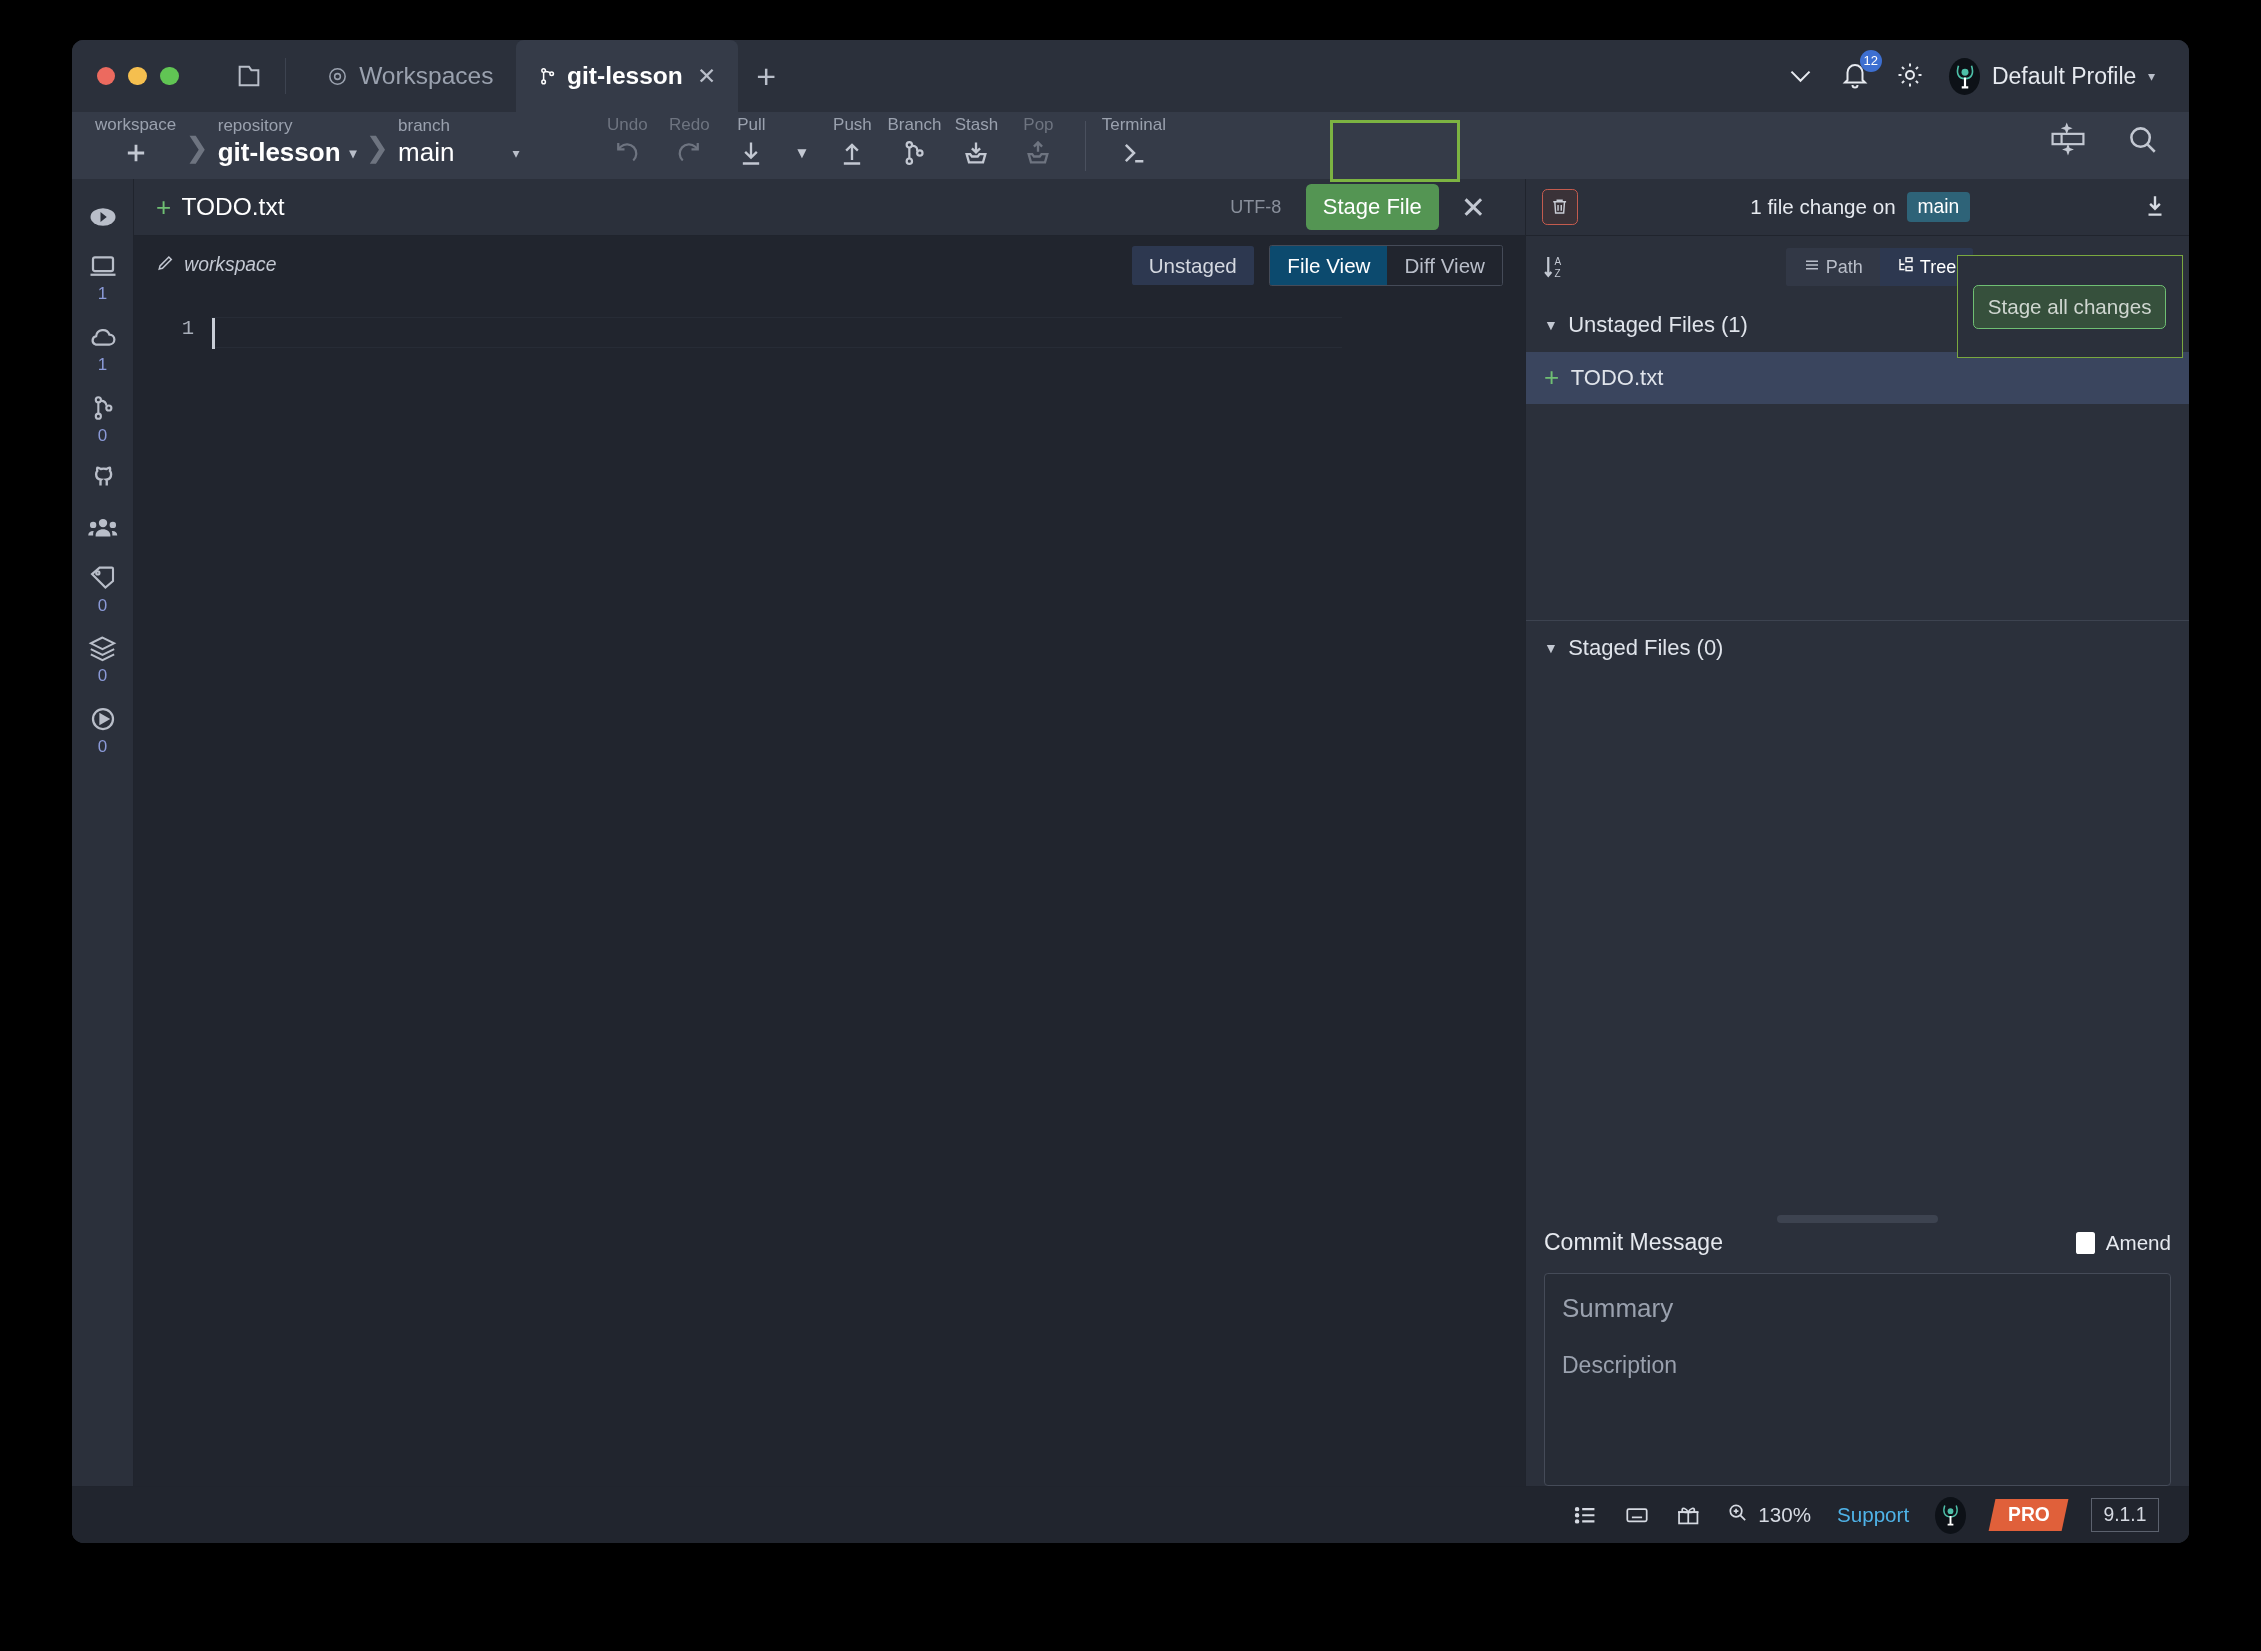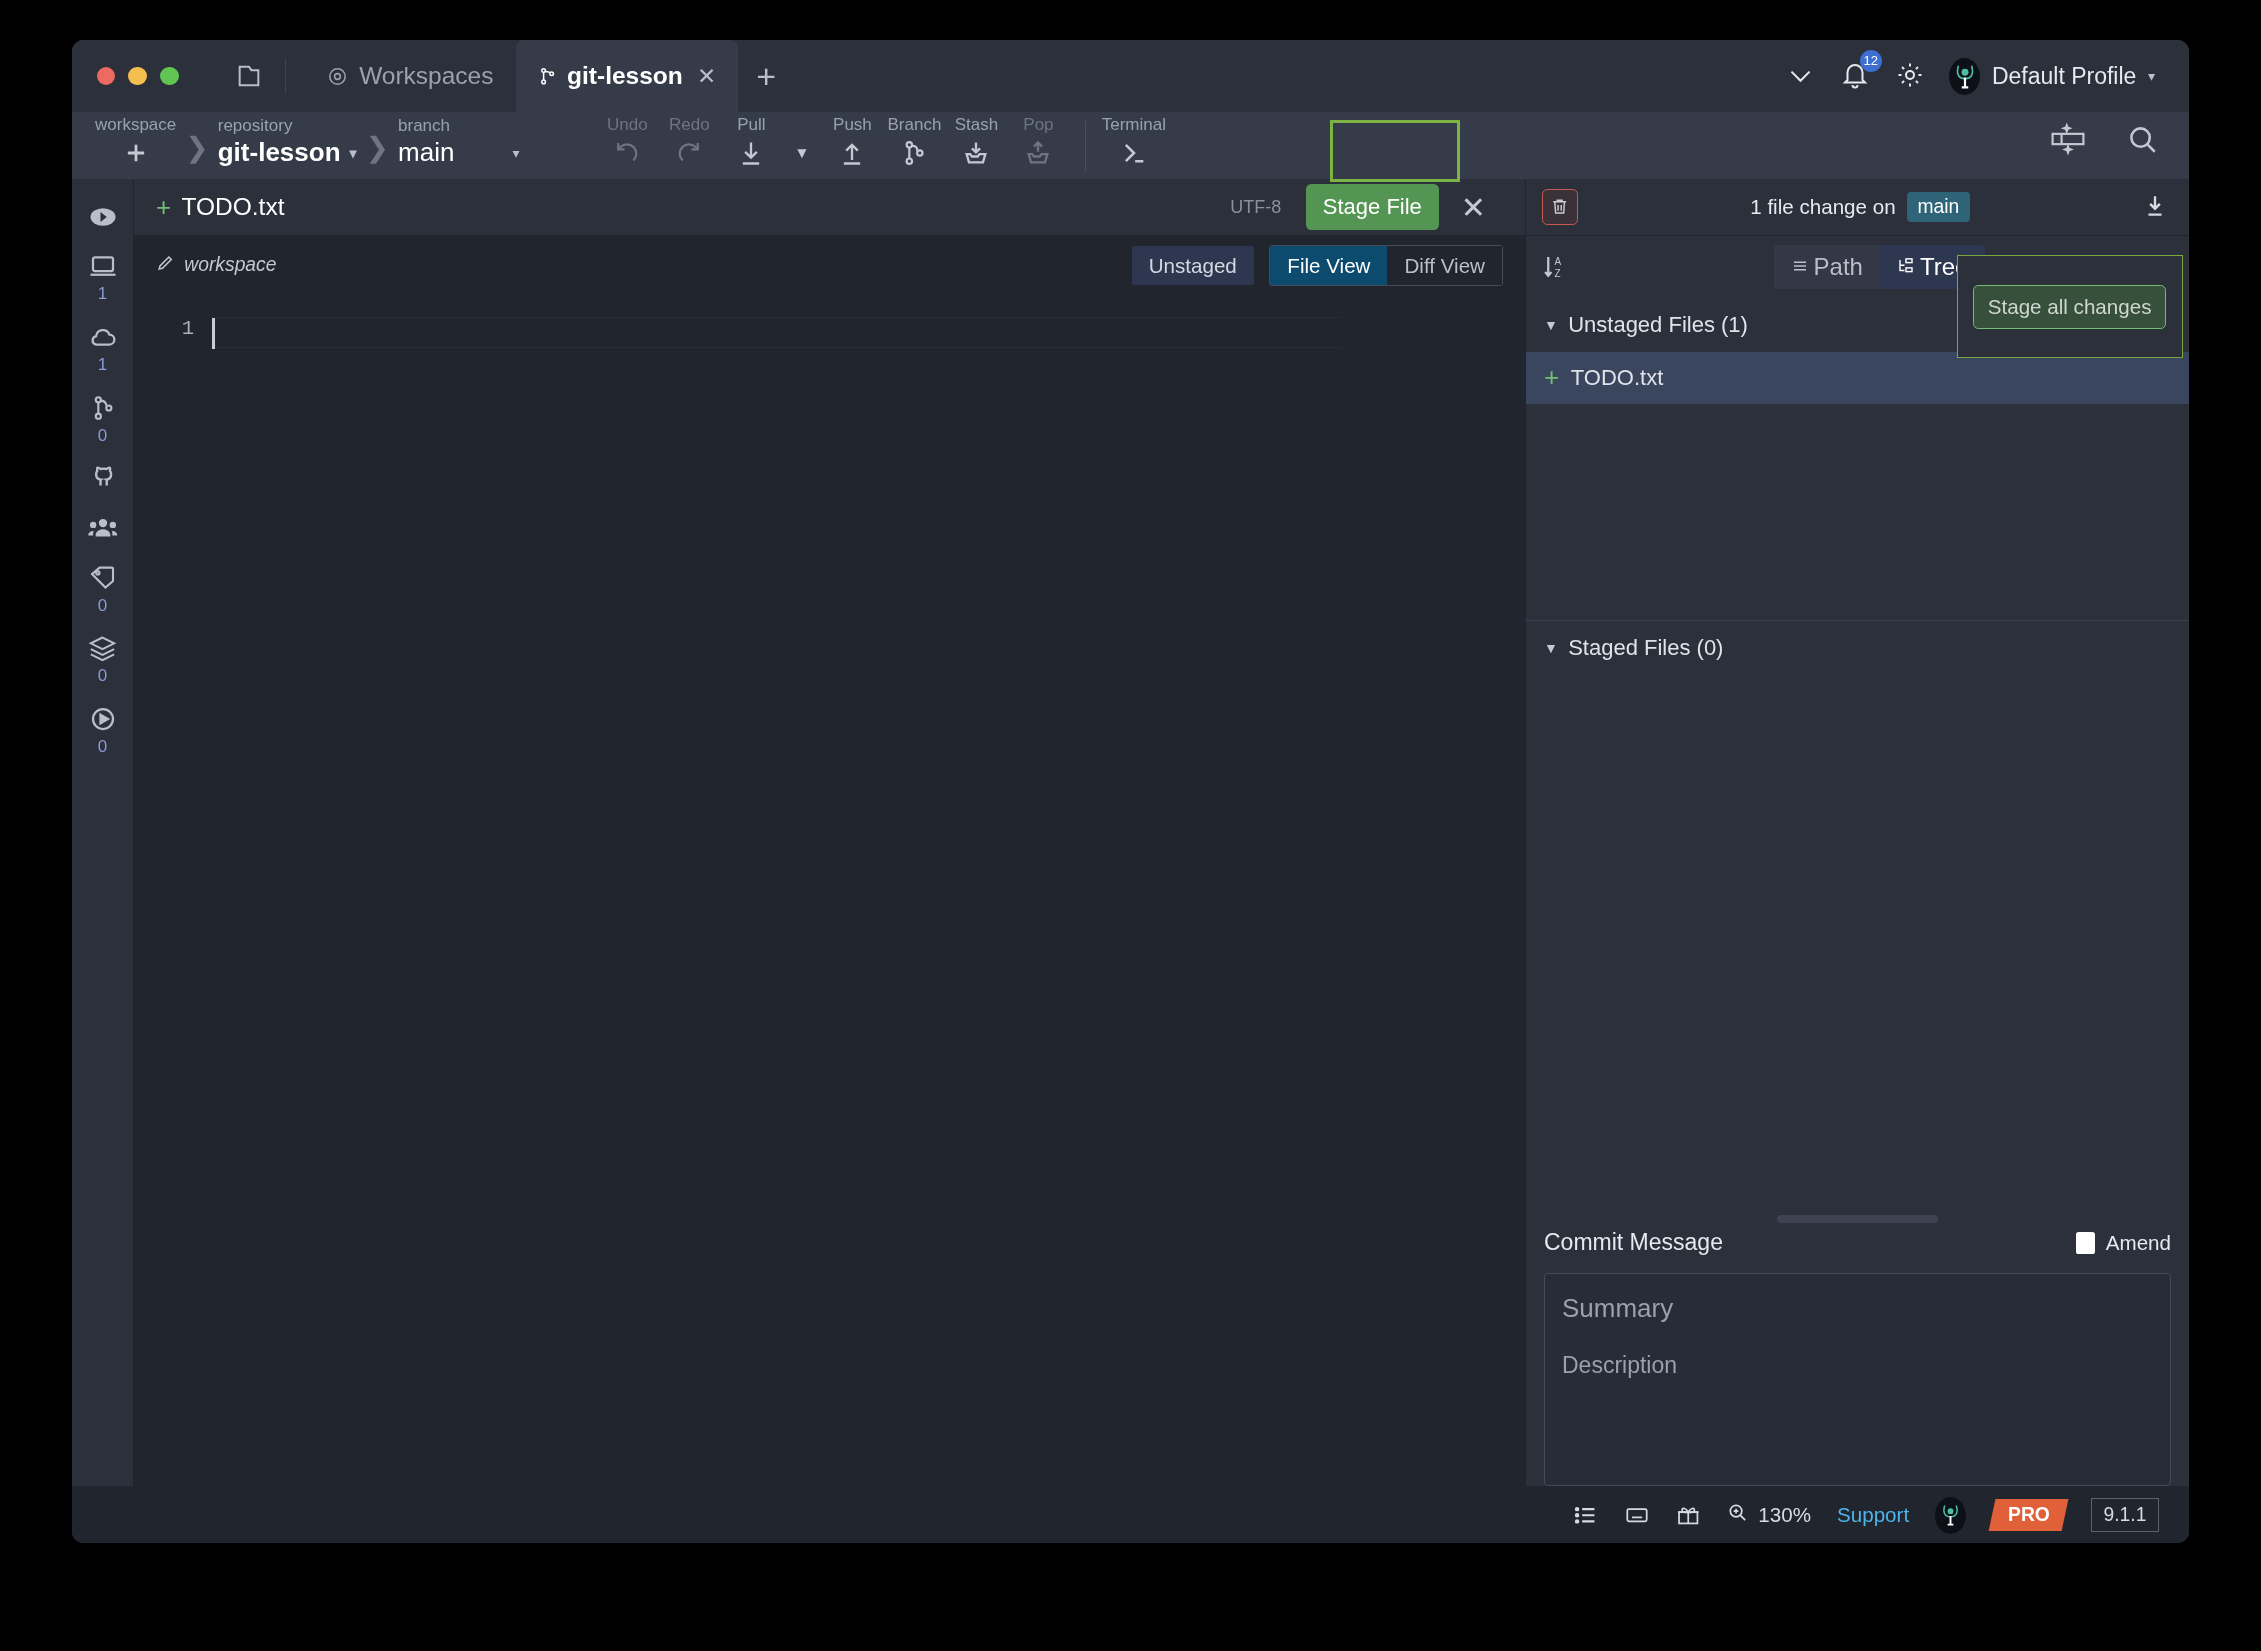--- a/index.html
+++ b/index.html
@@ -194,21 +194,21 @@
   .dl-btn { color: #d6dae2; padding-right: 5.2px; }
   .rp-tabs {
     height: 62px; display: flex; align-items: center;
     padding: 0 15.5px; gap: 14px;
     flex: 0 0 auto;
     position: relative;
   }
   .sort-icon { color: #c3c8d2; display: flex; align-items: center; }
   .tabs-center { flex: 1 1 auto; display: flex; justify-content: center; }
   .tabseg { display: flex; border-radius: 2.6px; overflow: hidden; }
-  .tabseg > div { display: flex; align-items: center; gap: 5px; font-size: 24px; padding: 7.7px 17px; color: #b9bec9; background: #323846; justify-content: flex-end; }
+  .tabseg > div { display: flex; align-items: center; gap: 5px; font-size: 18px; padding: 7.7px 17px; color: #b9bec9; background: #323846; justify-content: flex-end; }
   .tabseg > div.on { background: #2d3850; color: #ffffff; }
   .stage-all-tip {
     position: absolute;
     right: 6.4px; top: 19.3px;
     width: 226px; height: 103px;
     border: 1.3px solid #7aa83f;
     background: #2b303b;
     display: flex; align-items: center; justify-content: center;
   }
   .stage-all-btn {

